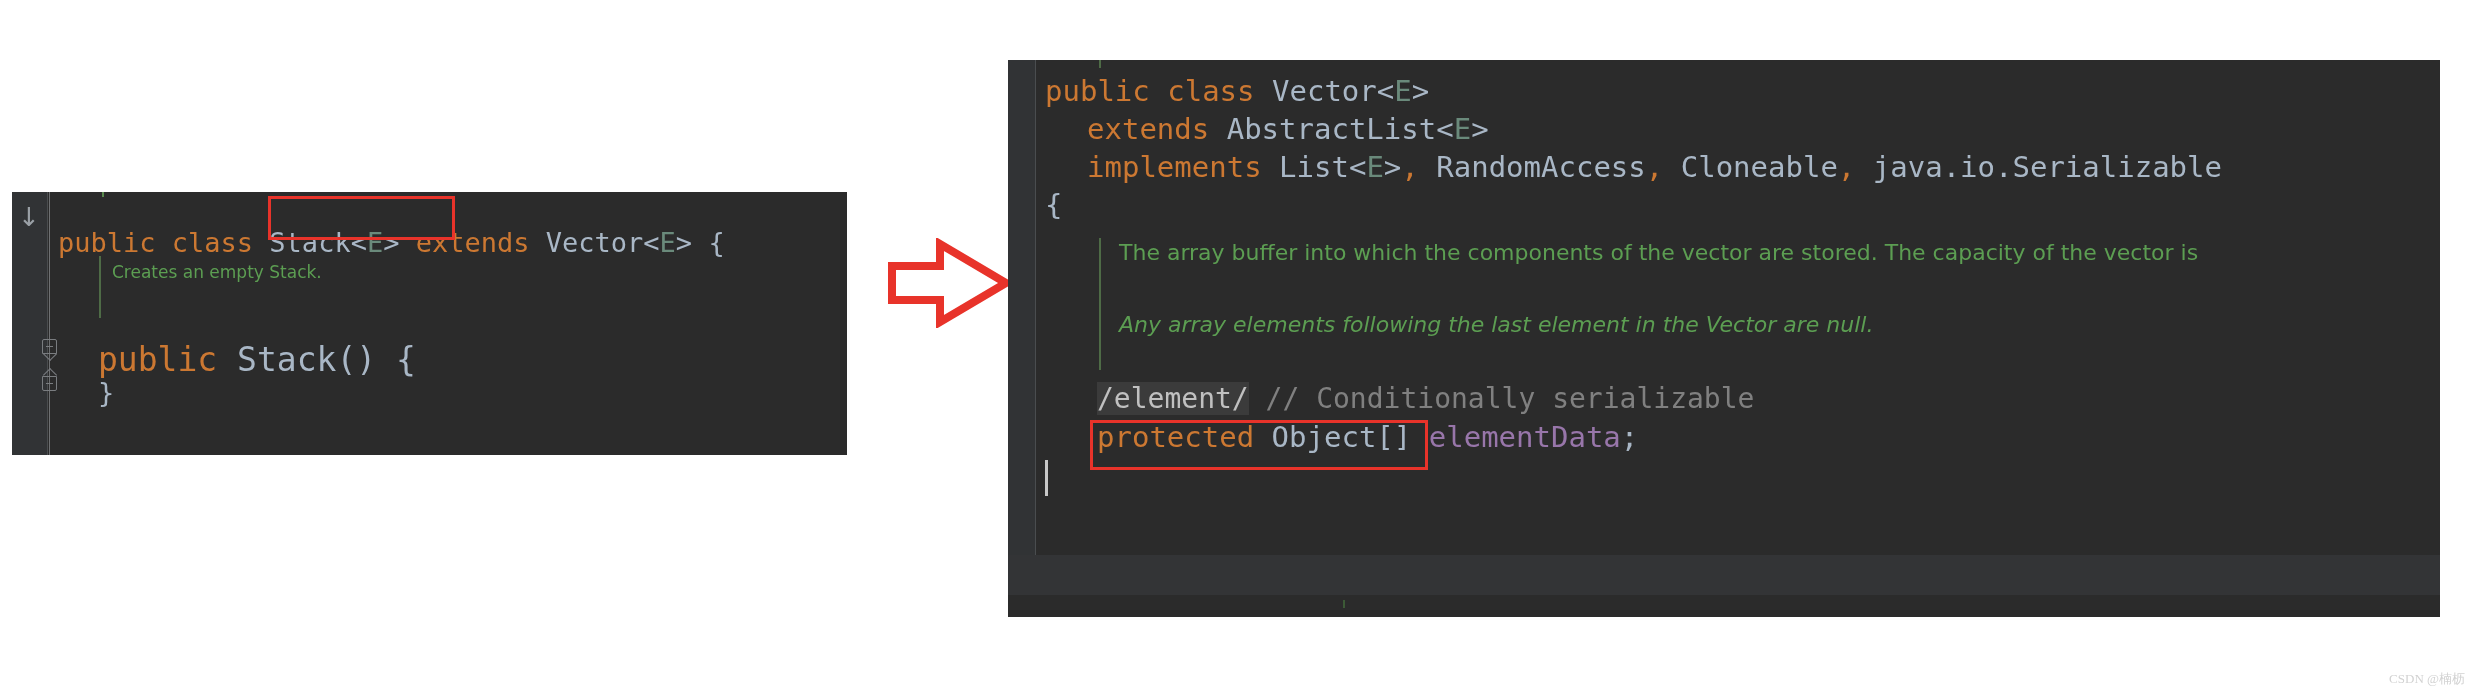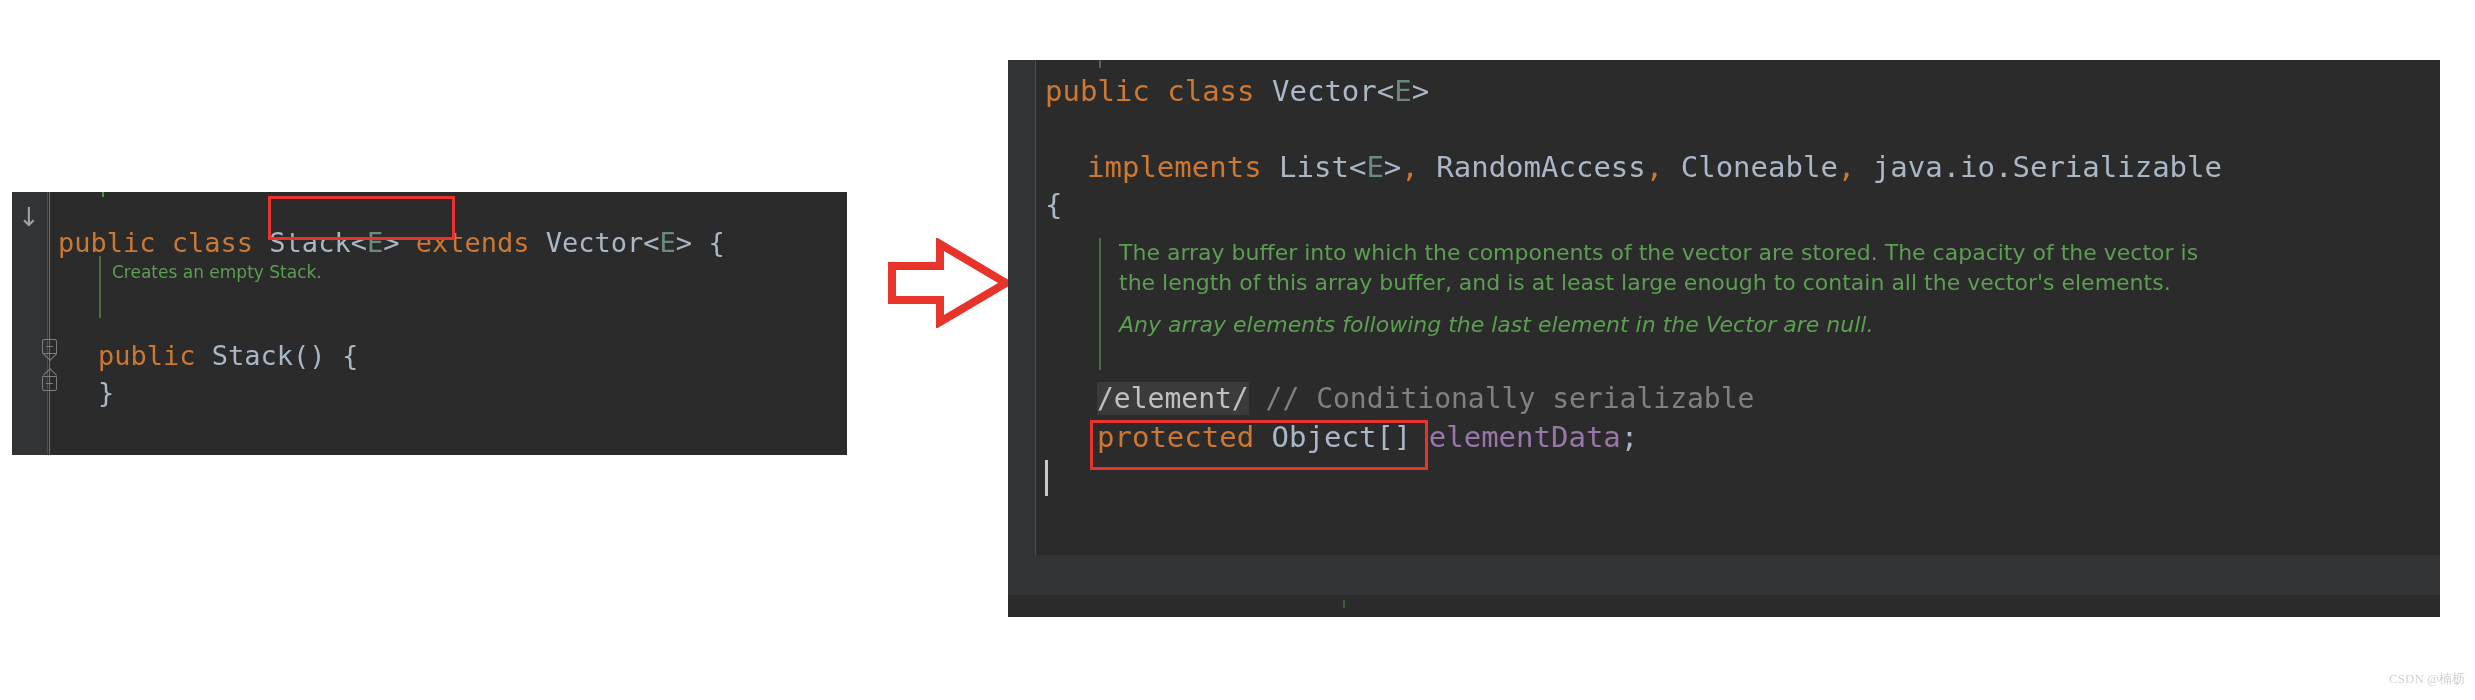--- a/index.html
+++ b/index.html
@@ -170,21 +170,21 @@
 
   <div class="code-area" style="left:38px; width:797px;">
 
     <div class="doc-bar" style="left:52px; top:0px; height:5px; background:#5a8a4e;"></div>
 
     <div class="line" style="left:8px; top:35px; font-size:27px;"><span class="kw">public</span> <span class="kw">class</span> <span class="ident">Stack</span><span class="punct">&lt;</span><span class="gen">E</span><span class="punct">&gt;</span> <span class="kw">extends</span> <span class="ident">Vector</span><span class="punct">&lt;</span><span class="gen">E</span><span class="punct">&gt;</span> <span class="brace">{</span></div>
 
     <div class="doc-bar" style="left:49px; top:64px; height:62px;"></div>
     <div class="doc-text" style="left:62px; top:70px; font-size:17px;">Creates an empty Stack.</div>
 
-    <div class="line" style="left:48px; top:148px; font-size:27px;"><span class="kw">public</span> <span class="ident">Stack</span><span class="punct">()</span> <span class="brace">{</span></div>
+    <div class="line" style="left:48px; top:148px; font-size:33px;"><span class="kw">public</span> <span class="ident">Stack</span><span class="punct">()</span> <span class="brace">{</span></div>
 
     <div class="line" style="left:48px; top:185px; font-size:27px;"><span class="brace">}</span></div>
   </div>
 </div>
 
 <div class="hl-box" style="left:268px; top:196px; width:187px; height:44px;"></div>
 
 <div class="arrow" style="left:888px; top:238px; width:125px; height:90px;">
   <svg width="125" height="90" viewBox="0 0 125 90">
     <polygon points="4,28 52,28 52,6 118,45 52,84 52,62 4,62" fill="#ffffff" stroke="#e8332a" stroke-width="8" stroke-linejoin="miter"></polygon>
@@ -194,29 +194,29 @@
 <div class="editor" style="left:1008px; top:60px; width:1432px; height:557px;">
 
   <div class="gutter" style="width:28px;"></div>
 
   <div class="code-area" style="left:29px; width:1403px;">
 
     <div class="doc-bar" style="left:62px; top:0px; height:8px; background:#4e6b46;"></div>
 
     <div class="line" style="left:8px; top:14px; font-size:29px;"><span class="kw">public</span> <span class="kw">class</span> <span class="ident">Vector</span><span class="punct">&lt;</span><span class="gen">E</span><span class="punct">&gt;</span></div>
 
+    <div class="line" style="left:50px; top:52px; font-size:29px;"><span class="kw">extends</span> <span class="ident">AbstractList</span><span class="punct">&lt;</span><span class="gen">E</span><span class="punct">&gt;</span></div>
 
     <div class="line" style="left:50px; top:90px; font-size:29px;"><span class="kw">implements</span> <span class="ident">List</span><span class="punct">&lt;</span><span class="gen">E</span><span class="punct">&gt;</span><span class="kw">,</span> <span class="ident">RandomAccess</span><span class="kw">,</span> <span class="ident">Cloneable</span><span class="kw">,</span> <span class="ident">java.io.Serializable</span></div>
 
     <div class="line" style="left:8px; top:128px; font-size:29px;"><span class="brace">{</span></div>
 
     <div class="doc-bar" style="left:62px; top:178px; height:132px;"></div>
 
     <div class="doc-text" style="left:82px; top:180px; font-size:22px;">The array buffer into which the components of the vector are stored. The capacity of the vector is</div>
-    <div class="doc-text" style="left:82px; top:210px; font-size:22px;">the length of this array buffer, and is at least large enough to contain all the vector's elements.</div>
     <div class="doc-text" style="left:82px; top:252px; font-size:22px;font-style:italic;">Any array elements following the last element in the Vector are null.</div>
 
     <div class="line" style="left:60px; top:322px; font-size:28px;"><span class="tagbg">/element/</span> <span class="comment">// Conditionally serializable</span></div>
 
     <div class="line" style="left:60px; top:360px; font-size:29px;"><span class="kw">protected</span> <span class="ident">Object[]</span> <span class="field">elementData</span><span class="punct">;</span></div>
 
     <div class="caret" style="left:8px; top:400px; height:36px;"></div>
   </div>
 
   <div class="dim-band" style="top:495px; height:40px;"></div>

